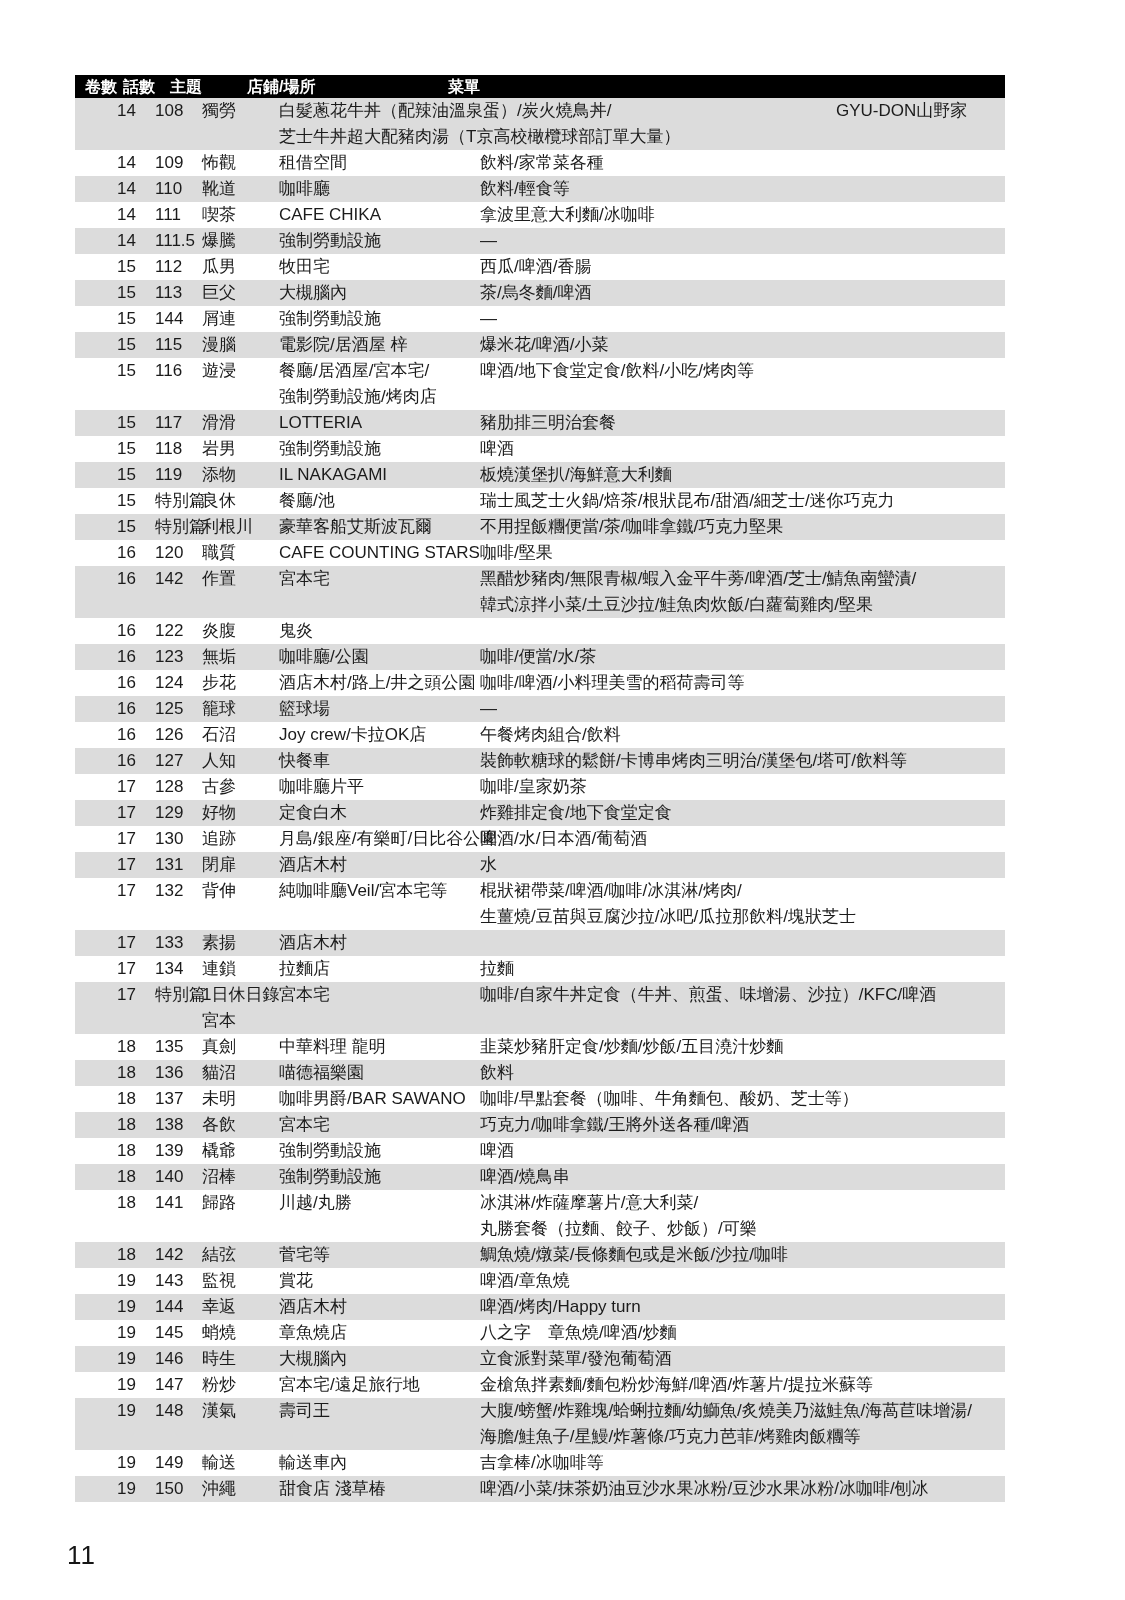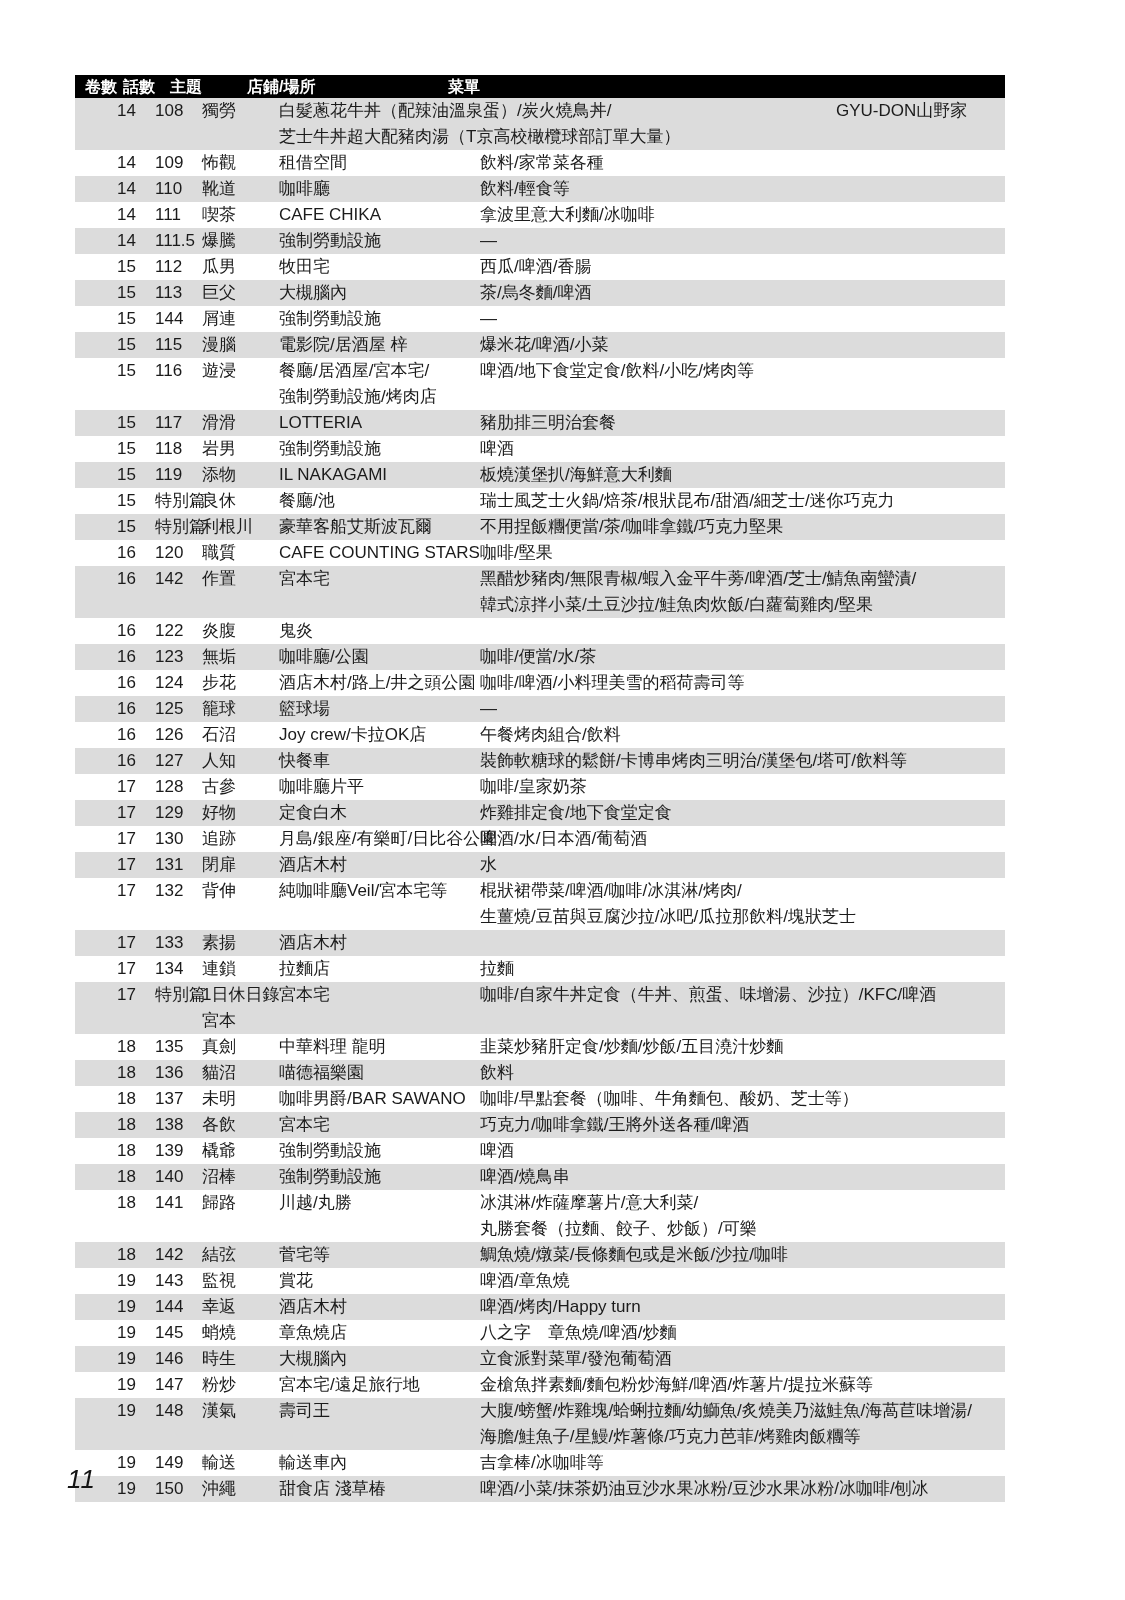--- a/index.html
+++ b/index.html
@@ -17,22 +17,22 @@
   .trow.odd{background:#dcdcdc;}
   .trow.even{background:#ffffff;}
   .cell{white-space:nowrap;overflow:visible;box-sizing:border-box;flex:none;}
   .c1{width:48px;padding-left:10px;}
   .c2{width:47px;}
   .c3{width:77px;}
   .c4{width:201px;}
   .c5{width:557px;}
   .line{height:26px;}
   .page-number{
-    position:absolute;left:67px;top:1464px;
-    font-size:26px;color:#151515;letter-spacing:1px;font-style:italic;
+    position:absolute;left:67px;top:1540px;
+    font-size:26px;color:#151515;letter-spacing:1px;
   }
 </style>
 </head>
 <body>
 
 <div class="episode-table">
   <div class="thead">
     <div class="cell c1">卷數</div>
     <div class="cell c2">話數</div>
     <div class="cell c3">主題</div>

